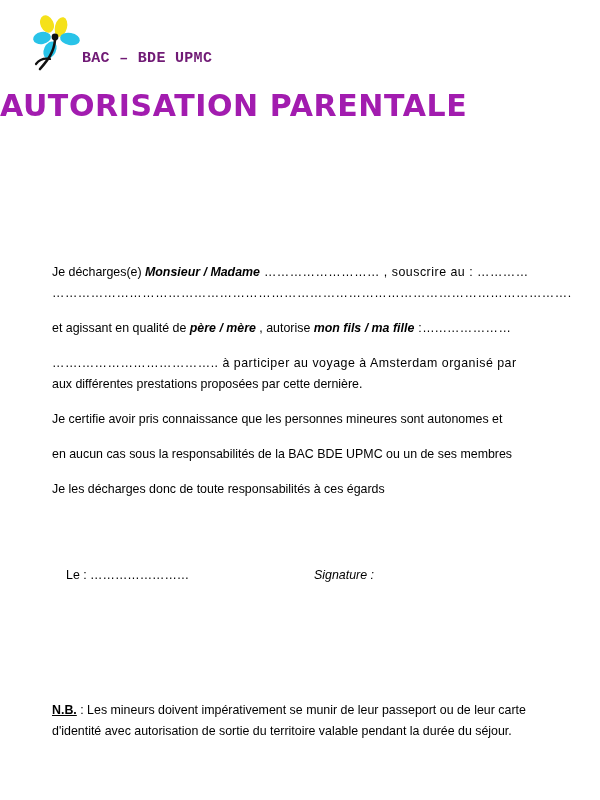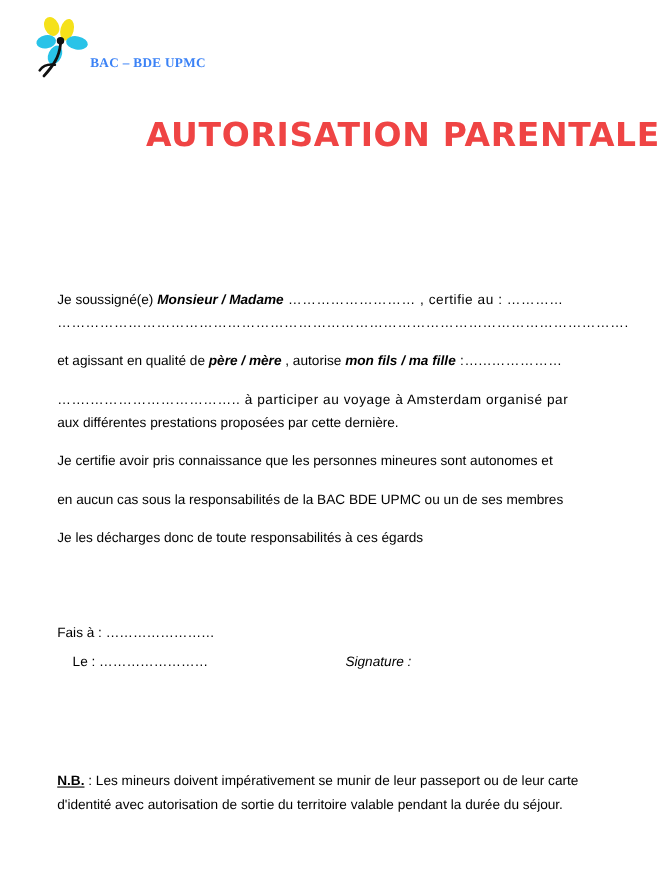--- a/index.html
+++ b/index.html
@@ -34,40 +34,40 @@
     position: absolute;
     left: 0;
     top: 0;
     width: 58px;
     height: 62px;
   }
   .logo-text {
     position: absolute;
     left: 54px;
     top: 36px;
-    font-family: Liberation Serif, serif;
-    font-weight: bold;
-    font-size: 12px;
+    font-family: Liberation Mono, monospace;
+    font-weight: bold;
+    font-size: 15px;
     letter-spacing: 0.3px;
-    color: #3b82f6;
+    color: #701a75;
     white-space: nowrap;
   }
 
   
   .doc-title {
     position: absolute;
     left: 0;
     right: 0;
-    top: 106px;
-    text-align: right;
+    top: 88px;
+    text-align: left;
     font-family: "DejaVu Sans", sans-serif;
     font-weight: bold;
     font-size: 30px;
     letter-spacing: 0.6px;
-    color: #ef4444;
+    color: #a21caf;
   }
 
   
   .body-text {
     position: absolute;
     left: 52px;
     top: 262px;
     width: 500px;
     font-size: 12.4px;
     line-height: 21px;
@@ -149,21 +149,21 @@
       </svg>
     </span>
     <span class="logo-text">BAC – BDE UPMC</span>
   </div>
 
   <div class="doc-title">AUTORISATION PARENTALE</div>
 
   <div class="body-text">
 
     <div class="para tight">
-      <span>Je soussigné(e) </span><span class="bi">Monsieur / Madame</span><span class="dots"> ……………………… , certifie au : …………</span>
+      <span>Je décharges(e) </span><span class="bi">Monsieur / Madame</span><span class="dots"> ……………………… , souscrire au : …………</span>
     </div>
 
     <div class="para tight">
       <span class="dots">………………………………………………………………………………………………………….</span>
     </div>
 
     <div class="para">
       <span>et agissant en qualité de </span><span class="bi">père / mère</span><span> , autorise </span><span class="bi">mon fils /  ma fille</span><span class="dots"> :…...……………</span>
     </div>
 
@@ -182,23 +182,20 @@
       <span>en aucun cas sous la responsabilités de la BAC BDE UPMC ou un de ses membres</span>
     </div>
 
     <div class="para">
       <span>Je les décharges donc de toute responsabilités à ces égards</span>
     </div>
 
   </div>
 
   <div class="sig-block">
-    <div class="sig-row">
-      <span>Fais à : ……………………</span>
-    </div>
     <div class="sig-row">
       <span class="sig-indent">Le : ……………………</span>
       <span class="sig-label">Signature :</span>
     </div>
   </div>
 
   <div class="note">
     <span class="note-lead">N.B.</span><span> : Les mineurs doivent impérativement se munir de leur passeport ou de leur carte d'identité avec autorisation de sortie du territoire valable pendant la durée du séjour.</span>
   </div>
 

